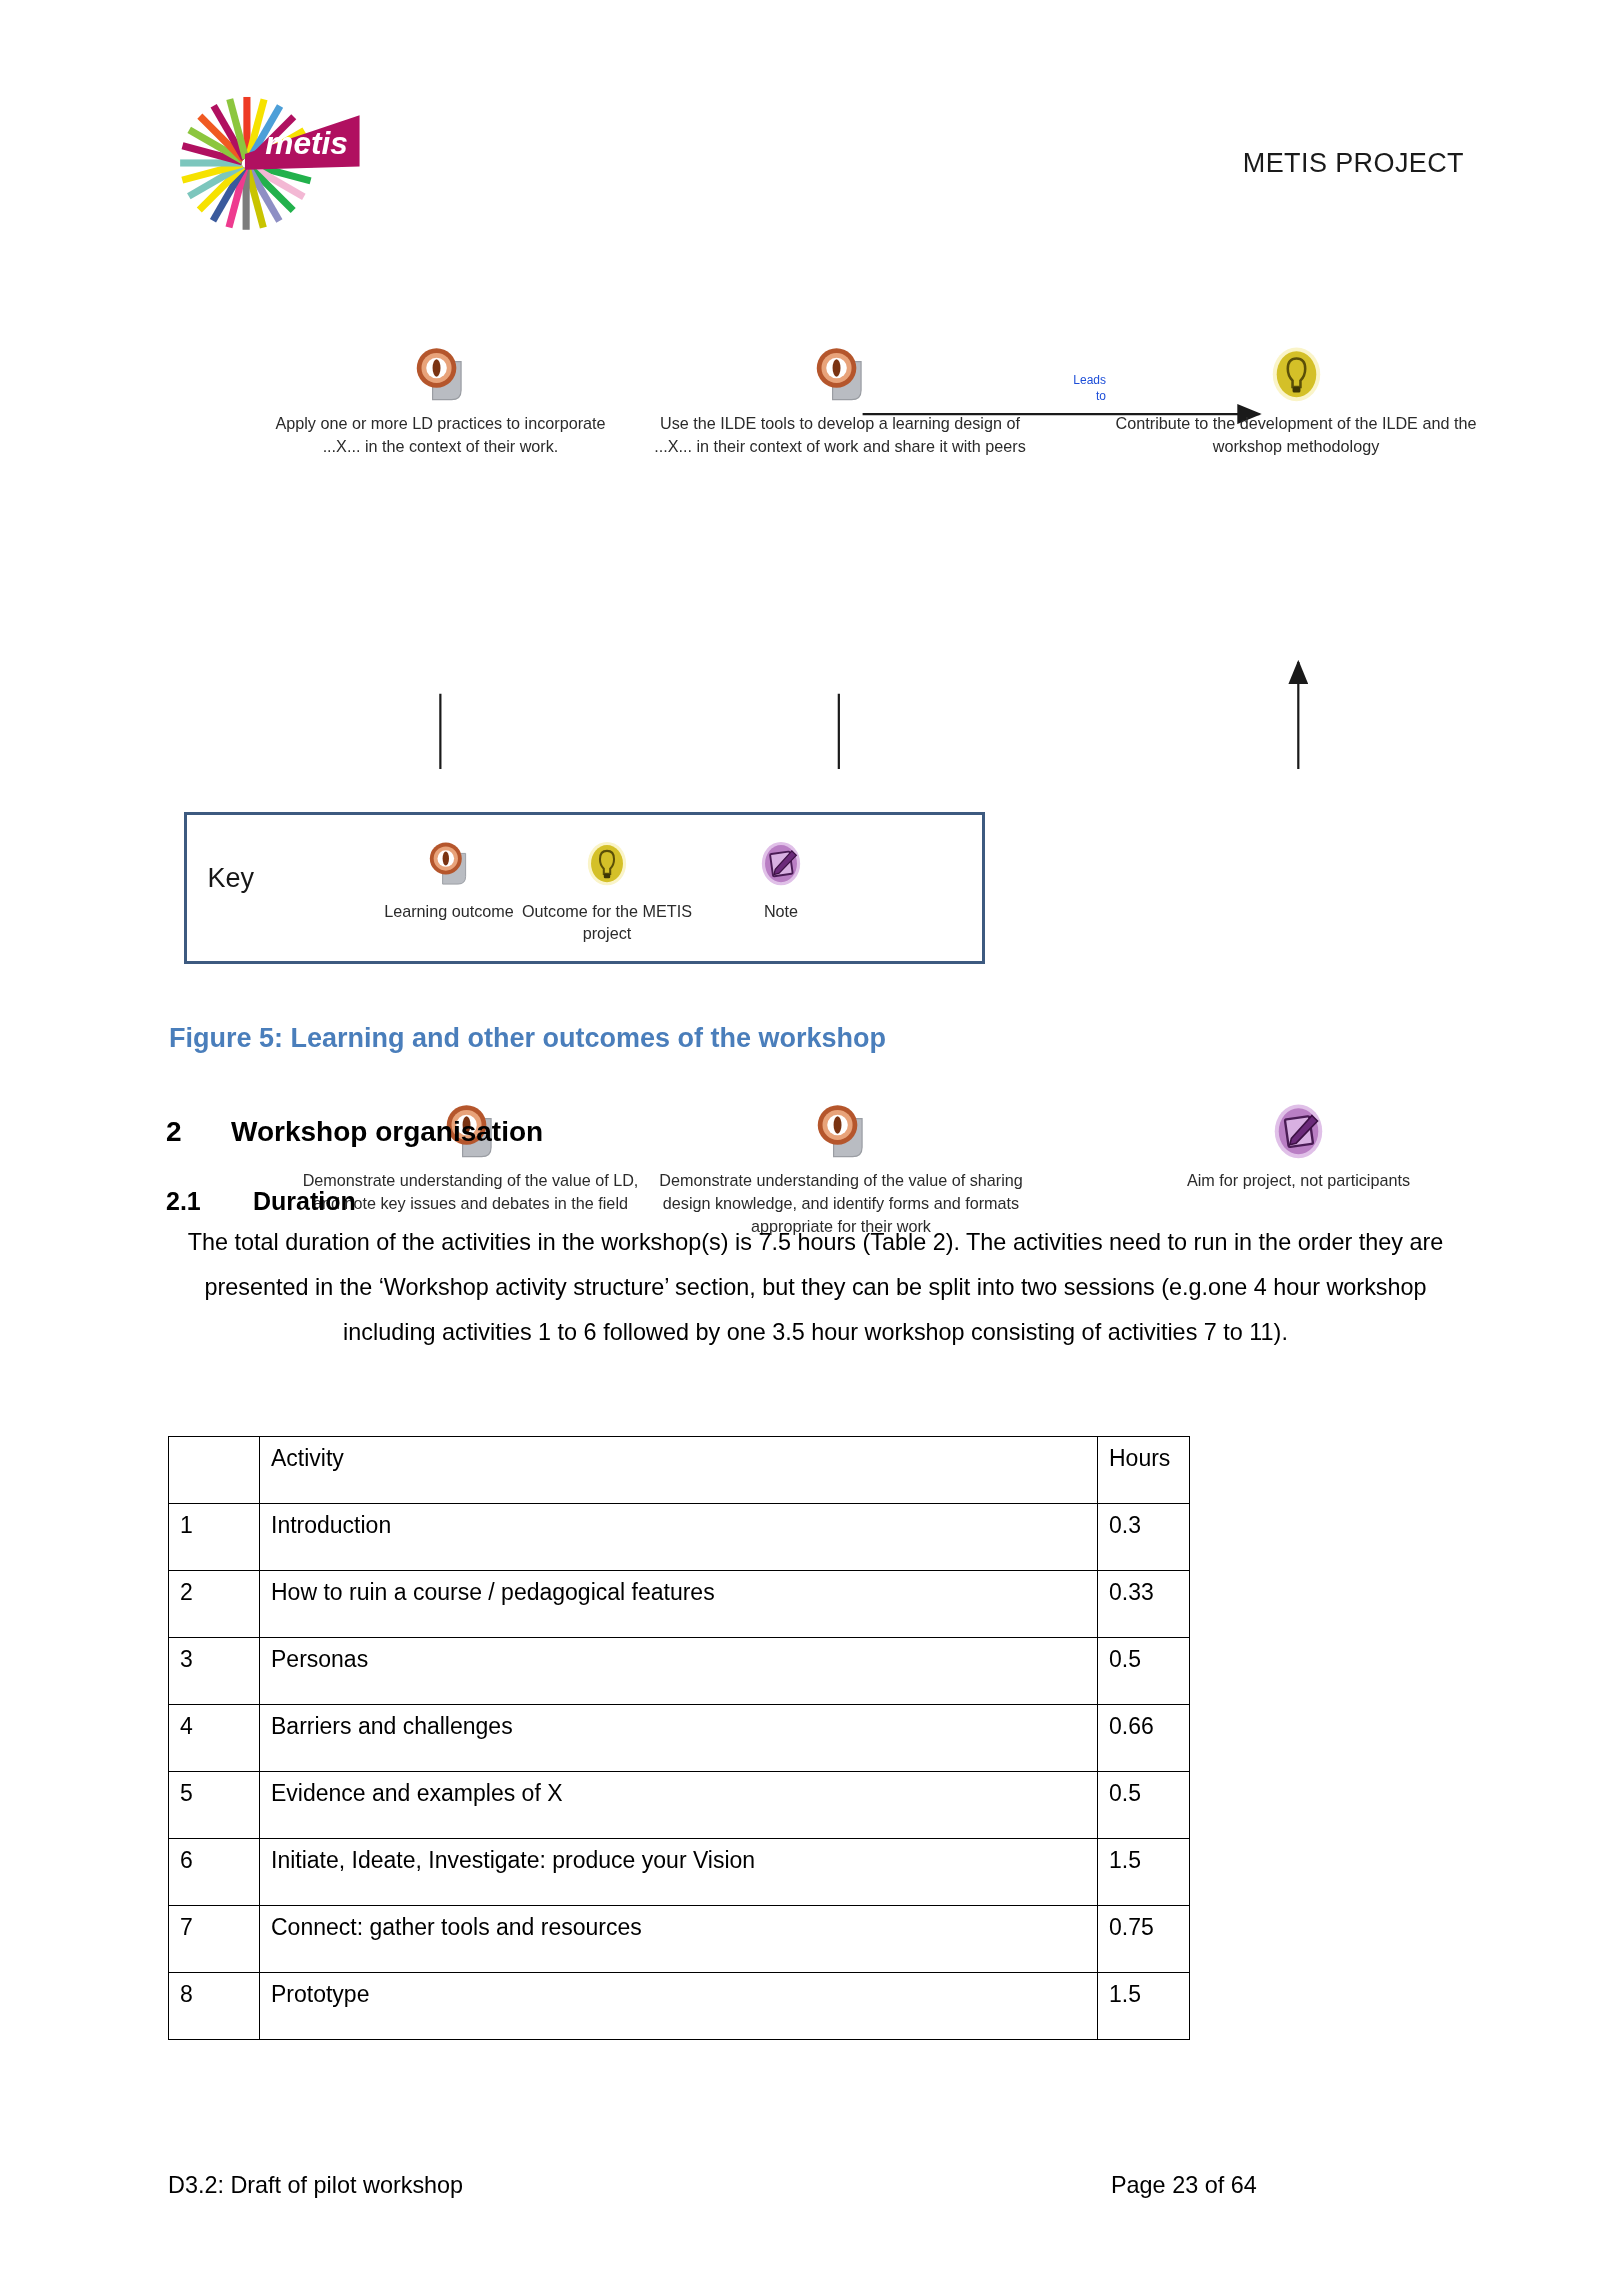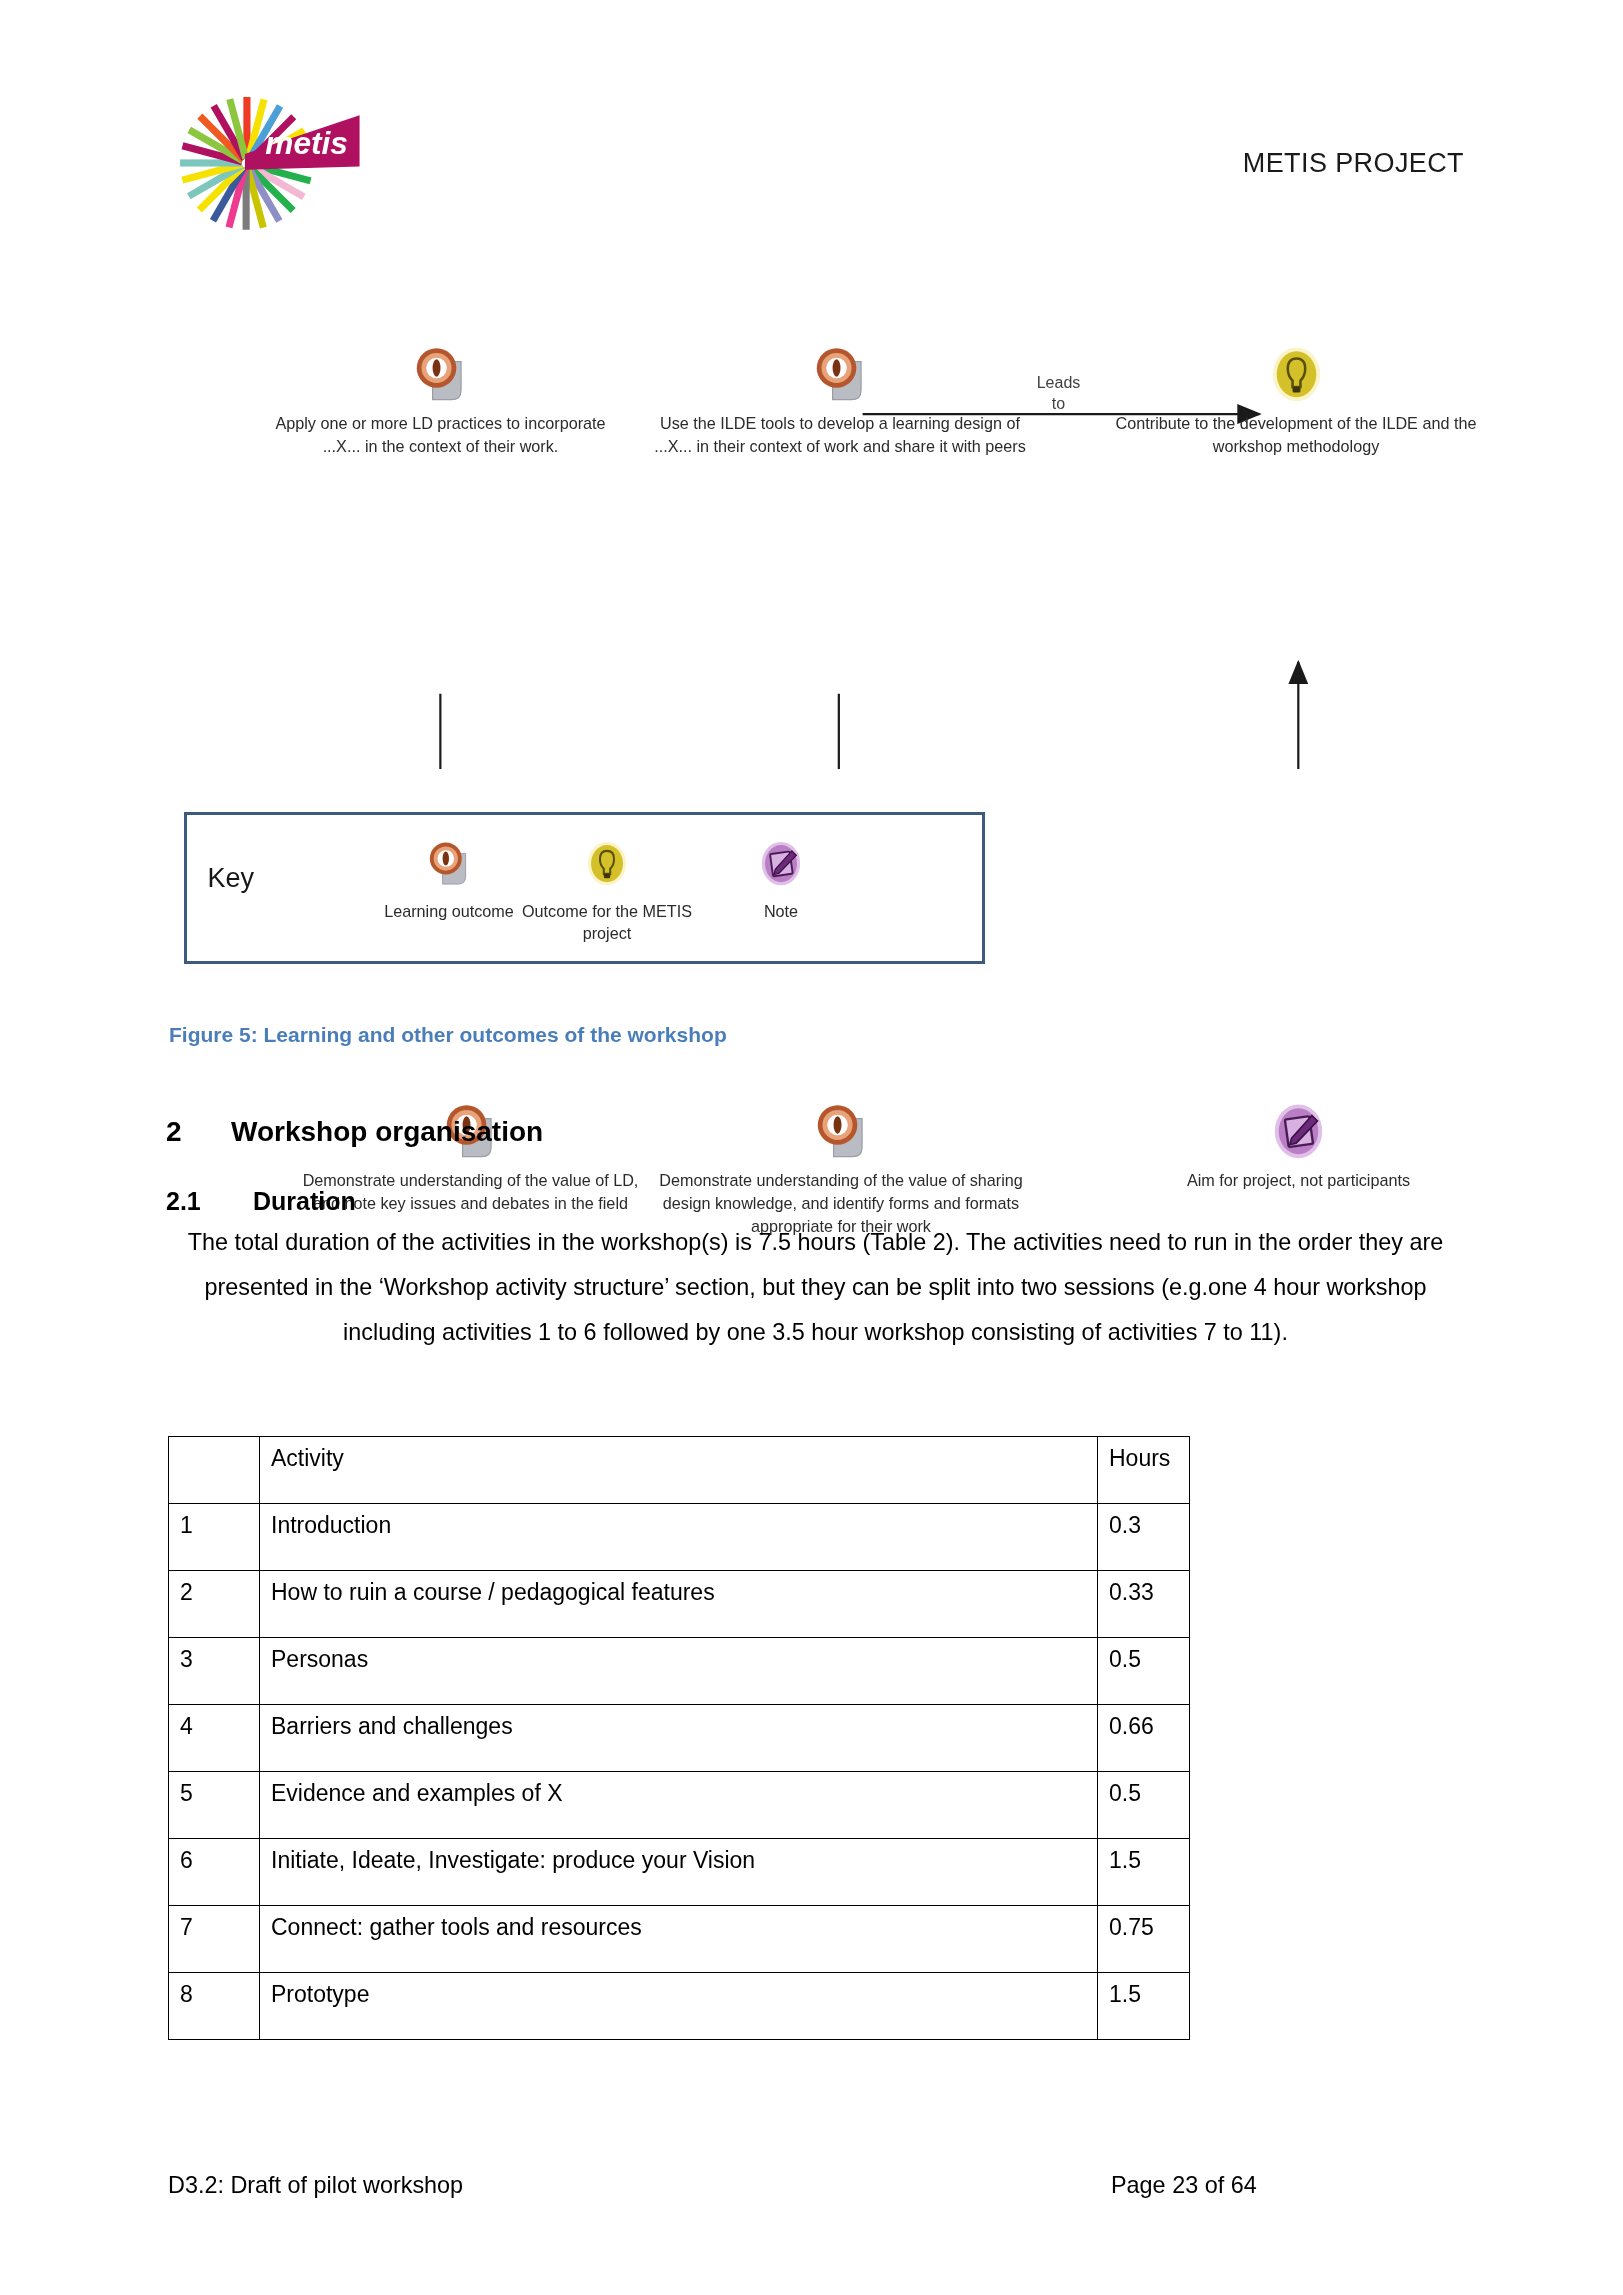--- a/index.html
+++ b/index.html
@@ -62,23 +62,23 @@
   .diag-node .node-label {
     display: block;
     margin-top: 6.3px;
   }
   .icon-lo, .icon-outcome, .icon-note {
     display: block;
     margin: 0 auto;
   }
   .edge-label {
     position: absolute;
-    font-size: 16px;
-    color: #404040;
-    text-align: center;
+    font-size: 12px;
+    color: #1d4ed8;
+    text-align: right;
     line-height: 1.3;
   }
 
   
   .keybox {
     position: absolute;
     left: 184px;
     top: 812px;
     width: 801px;
     height: 152px;
@@ -102,21 +102,21 @@
     color: #2b2b2b;
     width: 206px;
   }
   .key-item .key-label { display: block; margin-top: 4.8px; }
 
   
   .caption {
     position: absolute;
     left: 169px;
     top: 1023px;
-    font-size: 21px;
+    font-size: 27px;
     font-weight: bold;
     color: #4a7ebb;
     white-space: nowrap;
   }
 
   
   .h1 {
     position: absolute;
     left: 166px;
     top: 1116px;

